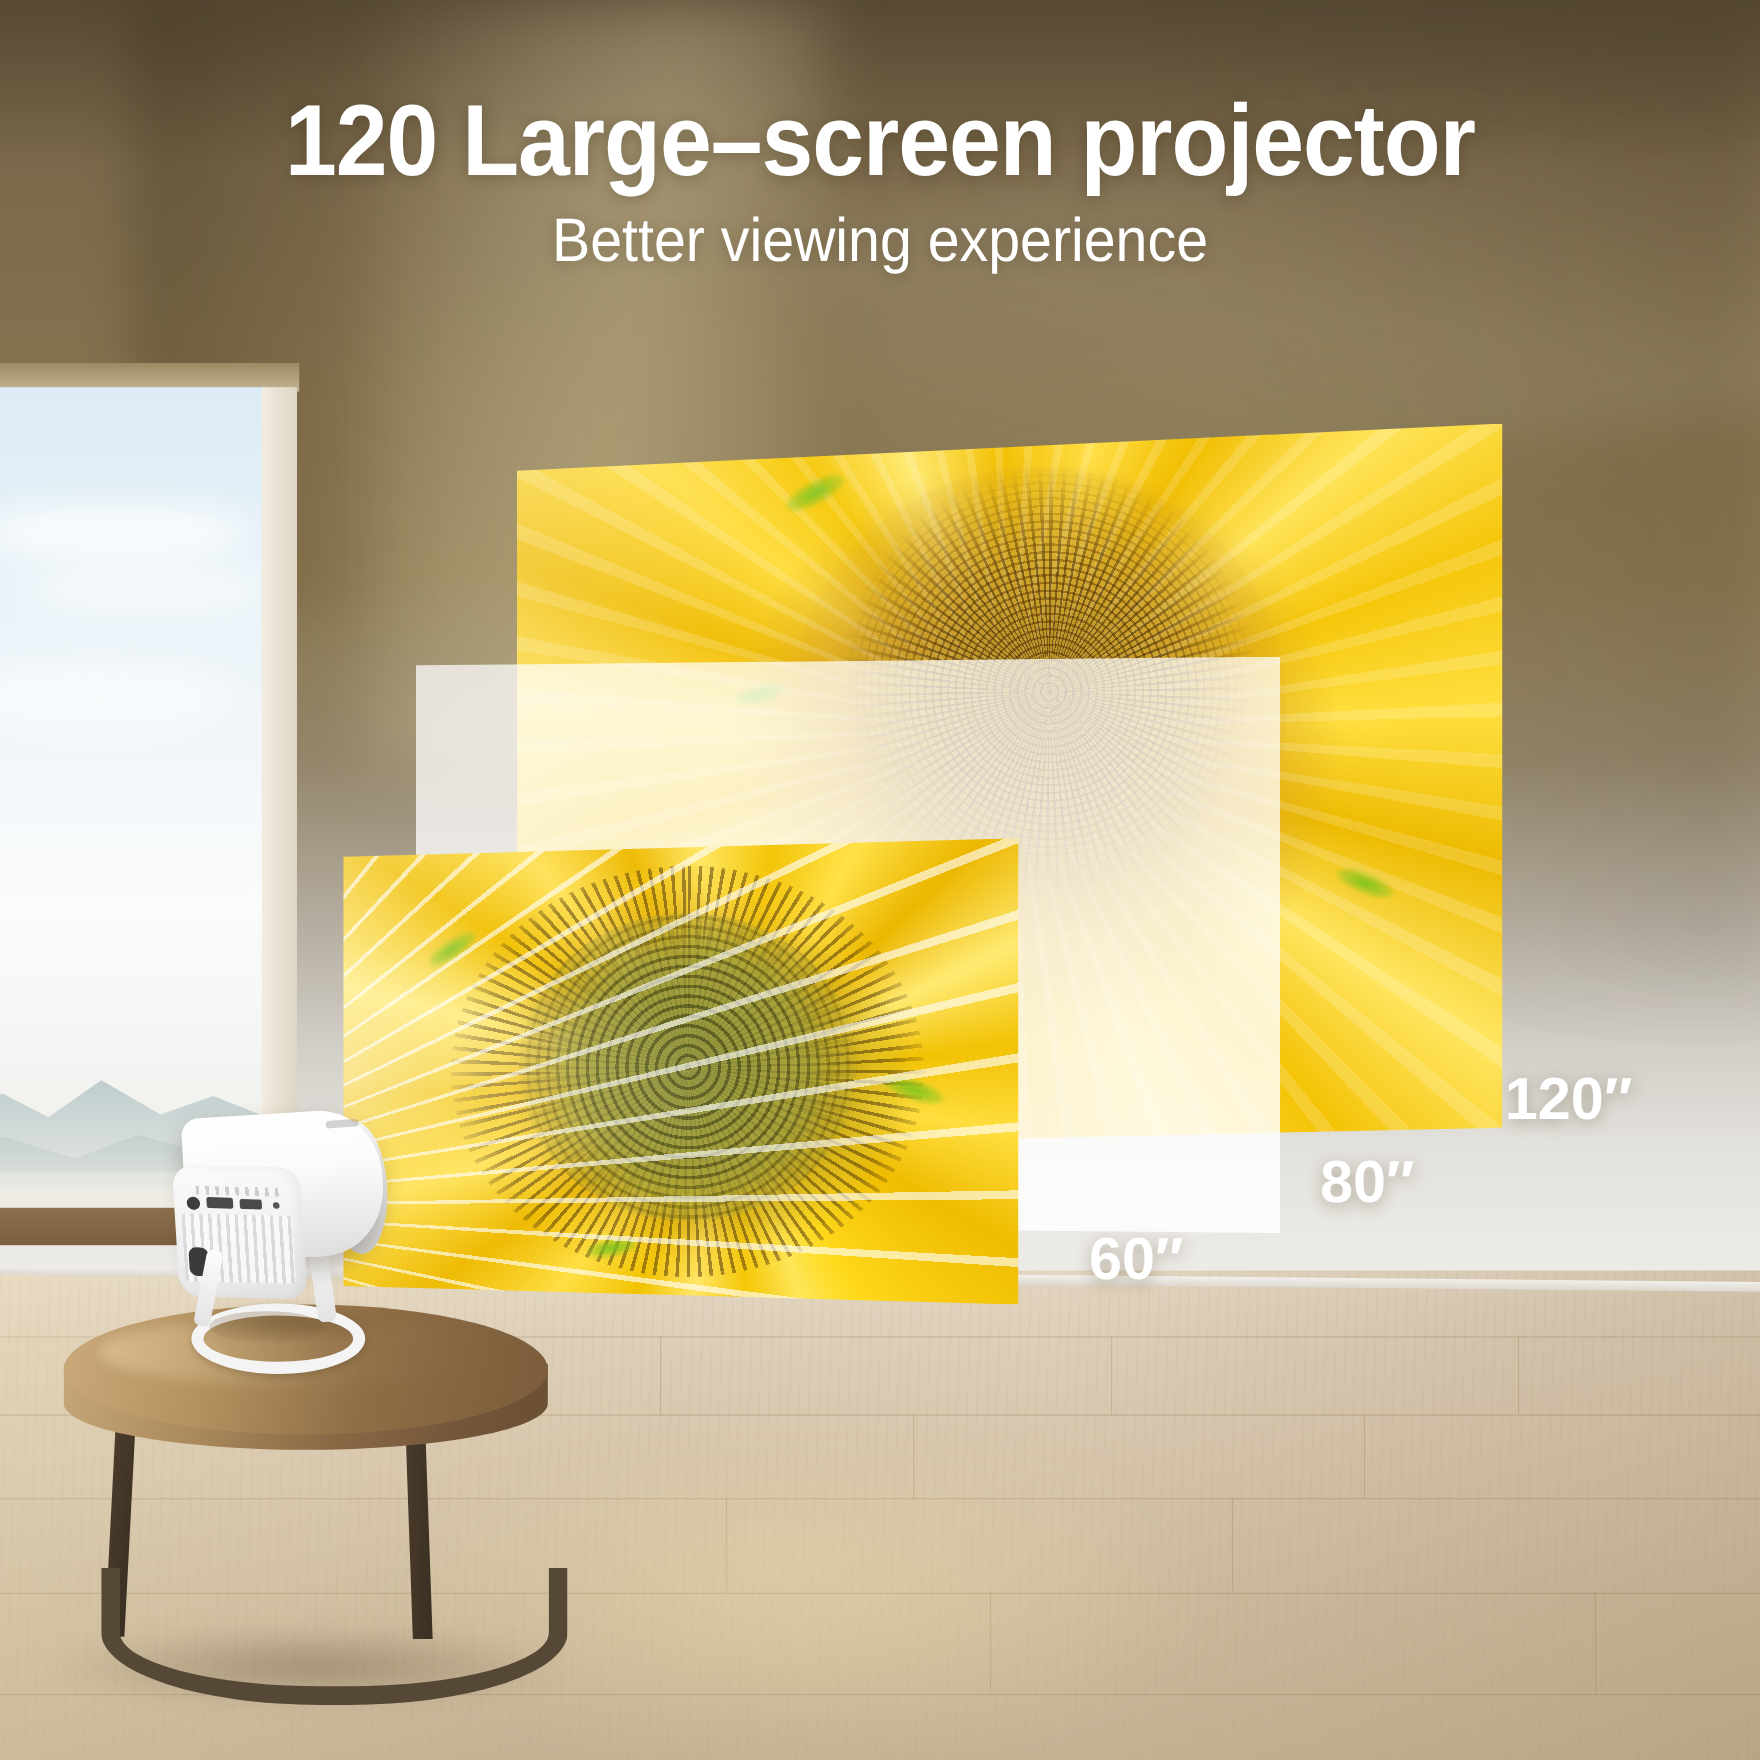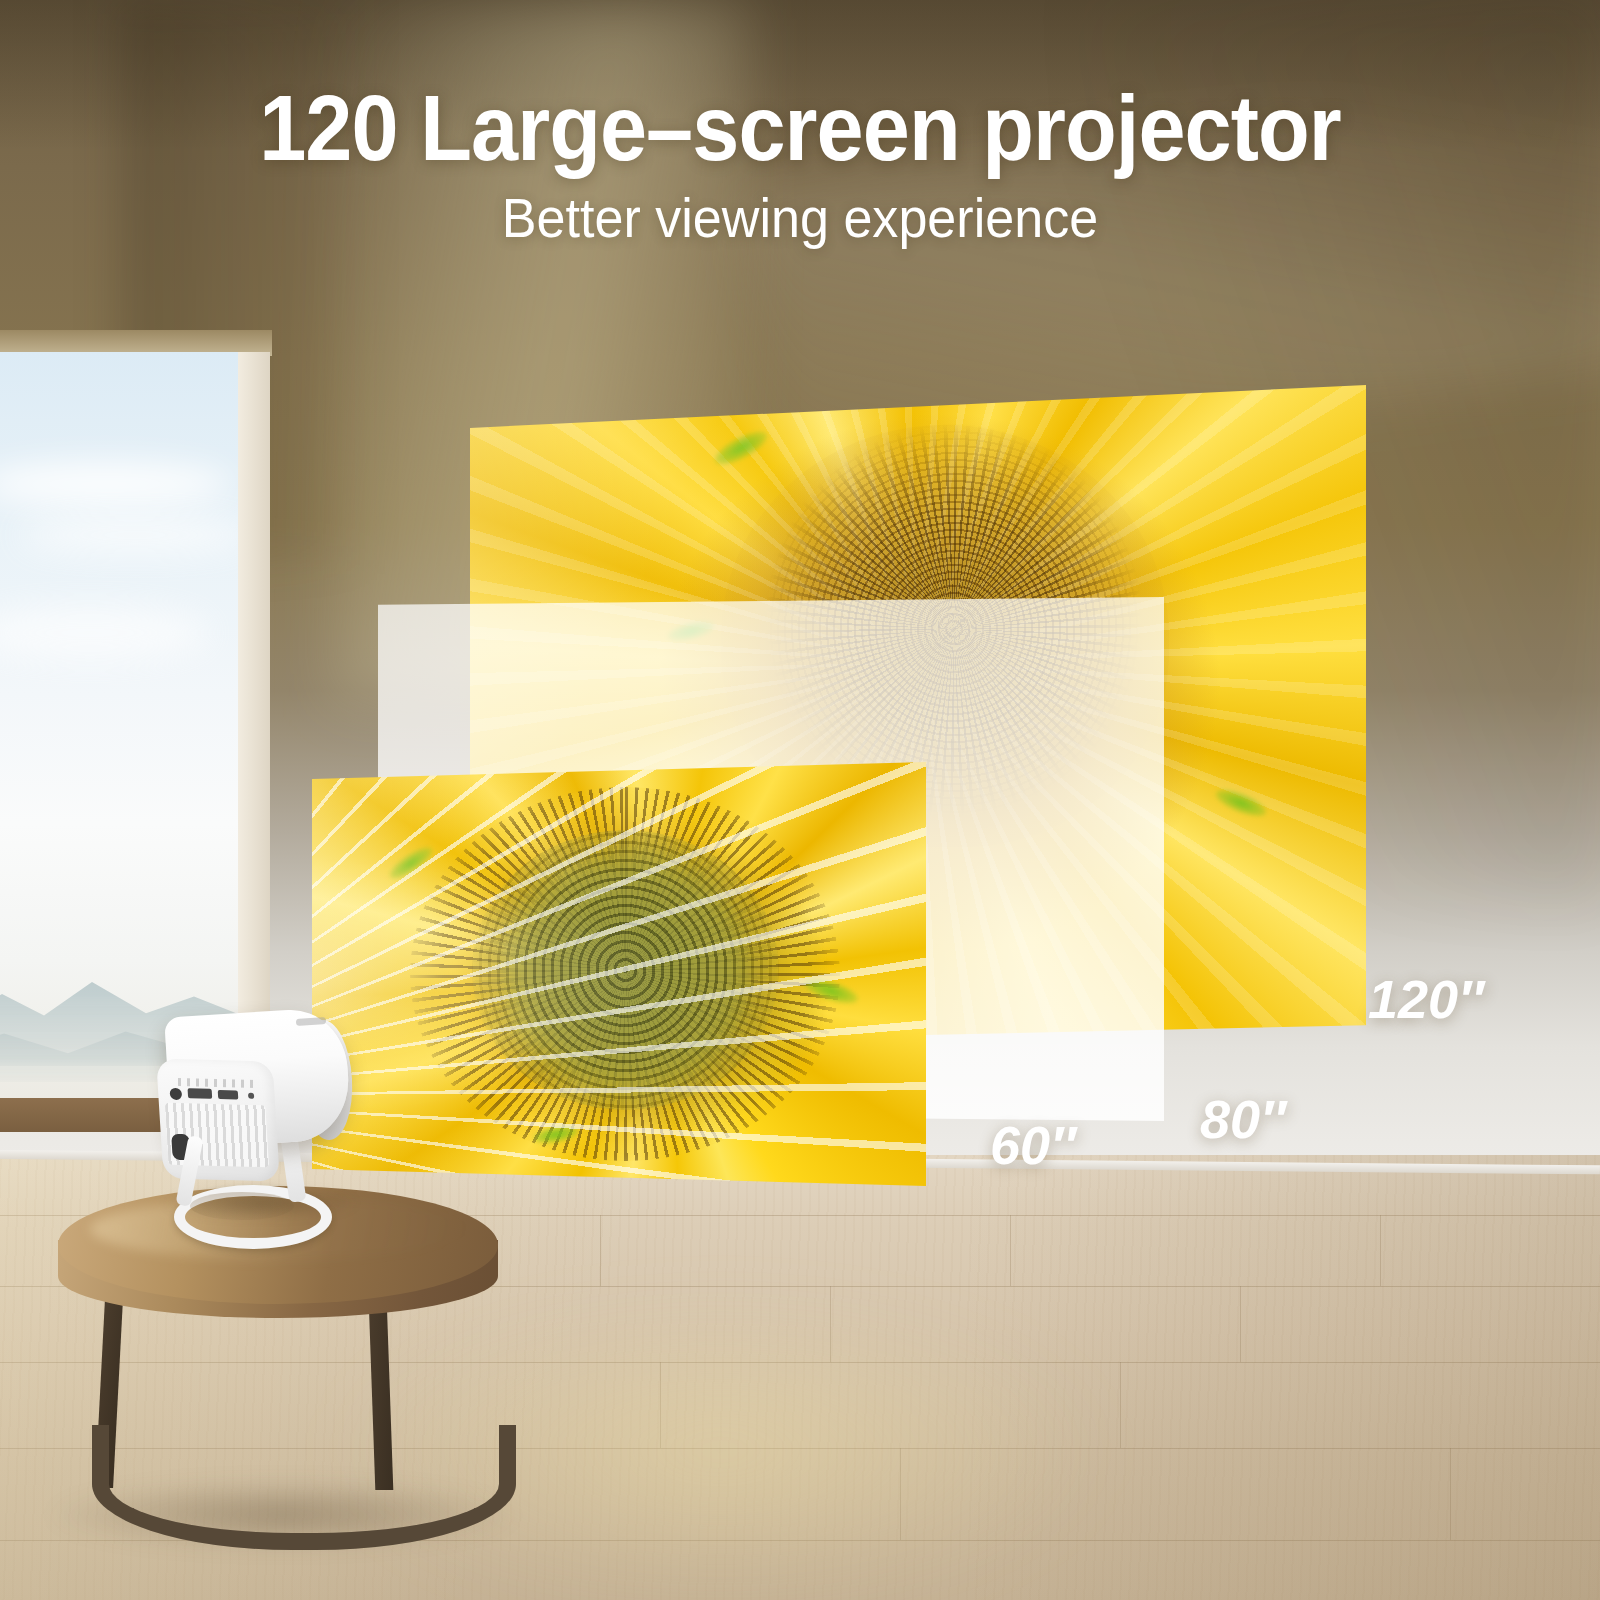--- a/index.html
+++ b/index.html
@@ -321,24 +321,23 @@
   }
   .subhead{
     position:absolute;left:0;top:190px;width:1600px;text-align:center;
     color:#fff;font-size:56px;line-height:1;font-weight:400;
     transform:scaleX(0.93);
     text-shadow:0 2px 12px rgba(60,45,20,0.30);
   }
   .sizelabel{
     position:absolute;color:#fff;font-weight:700;line-height:1;
     text-shadow:0 3px 14px rgba(90,70,35,0.35);
-    font-style:italic;
   }
   #lbl120{left:1368px;top:972px;font-size:54px;}
-  #lbl80{left:1200px;top:1092px;font-size:54px;}
+  #lbl80{left:1200px;top:1048px;font-size:54px;}
   #lbl40{left:990px;top:1118px;font-size:54px;}
 </style>
 </head>
 <body>
 
 <div id="stage">
 
   <div class="wall"></div>
   <div class="ceiling-shadow"></div>
   <div class="wall-lightband2"></div>

